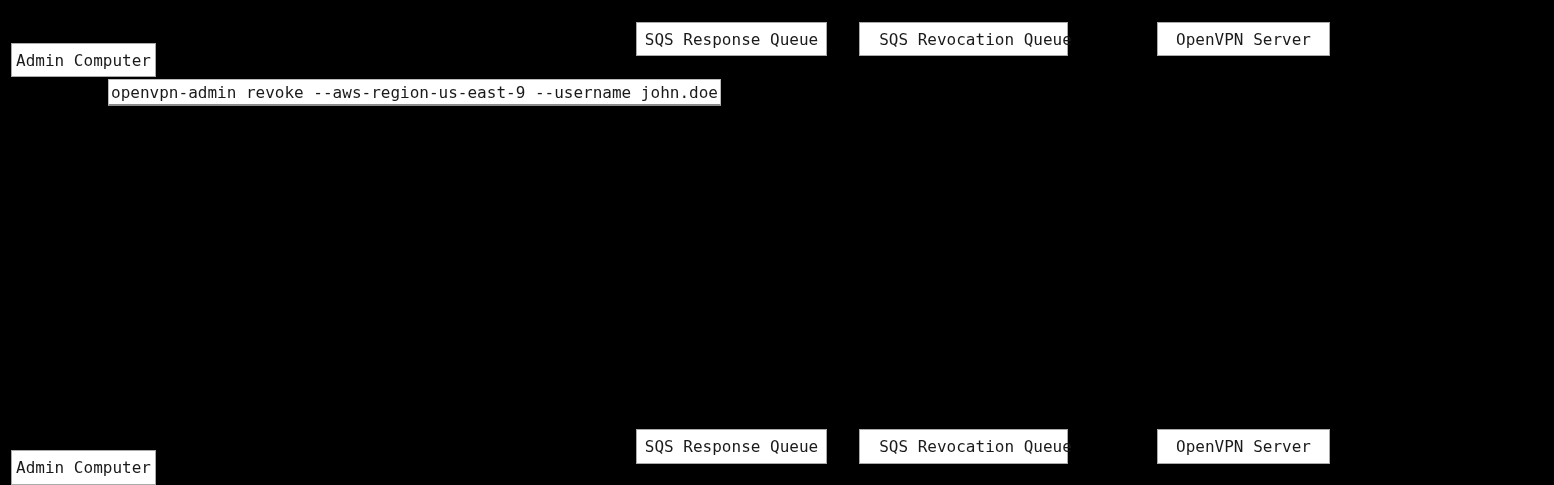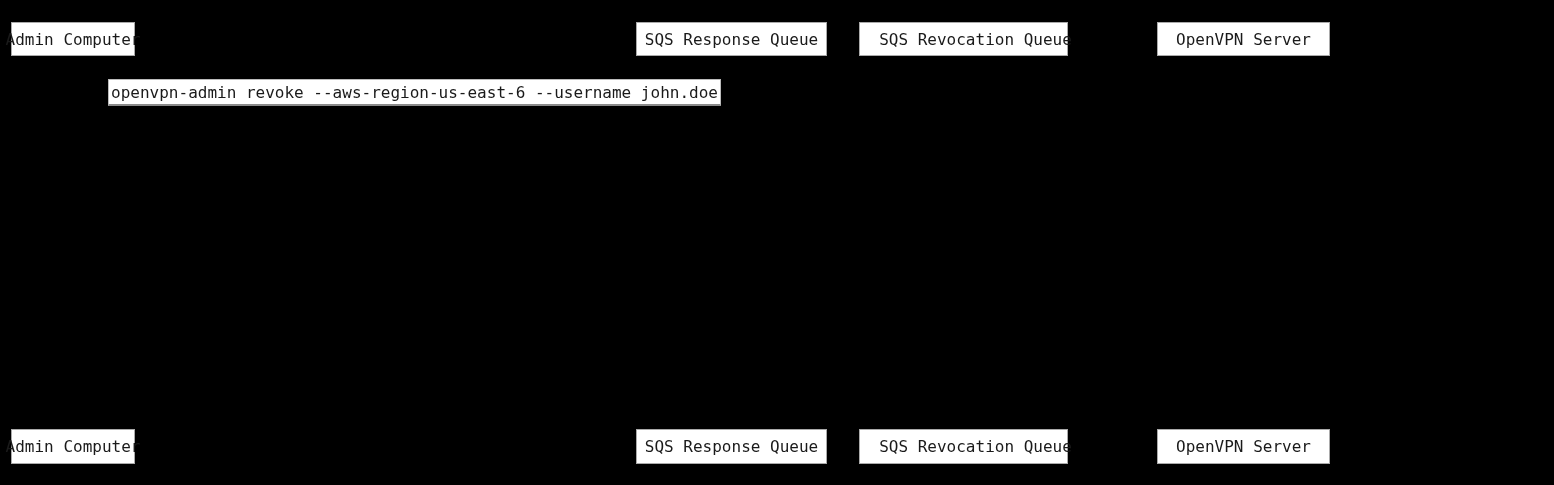--- a/index.html
+++ b/index.html
@@ -28,21 +28,21 @@
   }
   .actor {
     top: 22px;
     height: 34px;
     border: 1px solid #aaaaaa;
   }
   .actor.bottom {
     top: 429px;
     height: 35px;
   }
-  .actor-admin      { left: 11px;   width: 124px; }
+  .actor-admin      { left: 11px;   width: 145px; margin-top: 21px; }
   .actor-response   { left: 636px;  width: 191px; }
   .actor-revocation { left: 859px;  width: 209px; padding-left: 24px; }
   .actor-openvpn    { left: 1157px; width: 173px; }
   .msg {
     left: 108px;
     top: 79px;
     width: 613px;
     height: 27px;
     border: 1px solid #bbbbbb;
     border-bottom: 2px solid #8a8a8a;
@@ -55,21 +55,21 @@
 <div class="canvas">
 
   <div class="box actor actor-admin">Admin Computer</div>
 
   <div class="box actor actor-response">SQS Response Queue</div>
 
   <div class="box actor actor-revocation">SQS Revocation Queue</div>
 
   <div class="box actor actor-openvpn">OpenVPN Server</div>
 
-  <div class="box msg">openvpn-admin revoke --aws-region-us-east-6 --username john.doe</div>
+  <div class="box msg">openvpn-admin revoke --aws-region-us-east-9 --username john.doe</div>
 
   <div class="box actor bottom actor-admin">Admin Computer</div>
 
   <div class="box actor bottom actor-response">SQS Response Queue</div>
 
   <div class="box actor bottom actor-revocation">SQS Revocation Queue</div>
 
   <div class="box actor bottom actor-openvpn">OpenVPN Server</div>
 
 </div>

